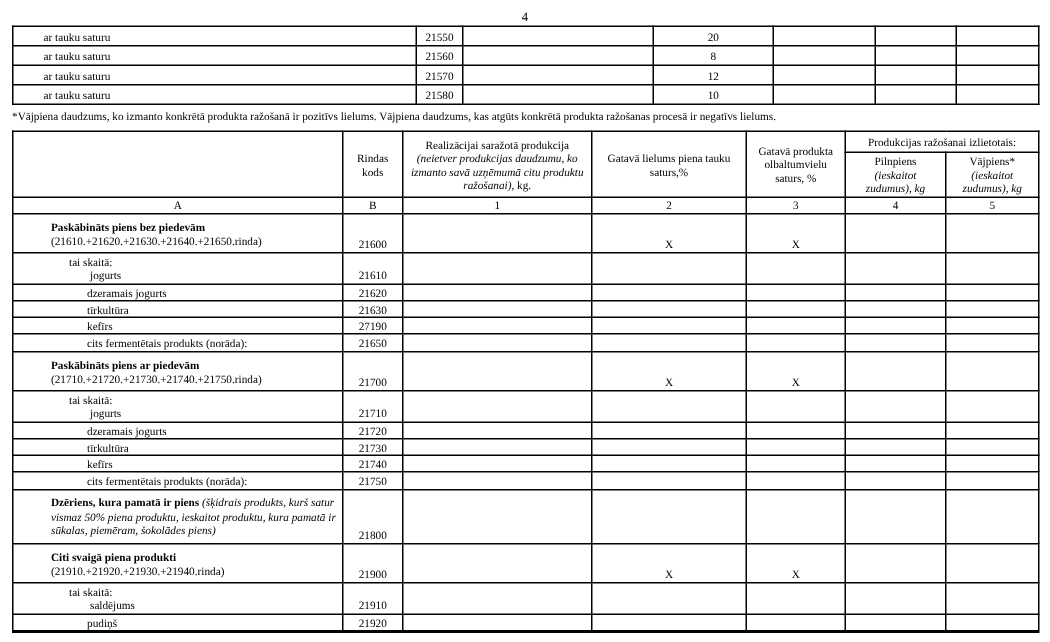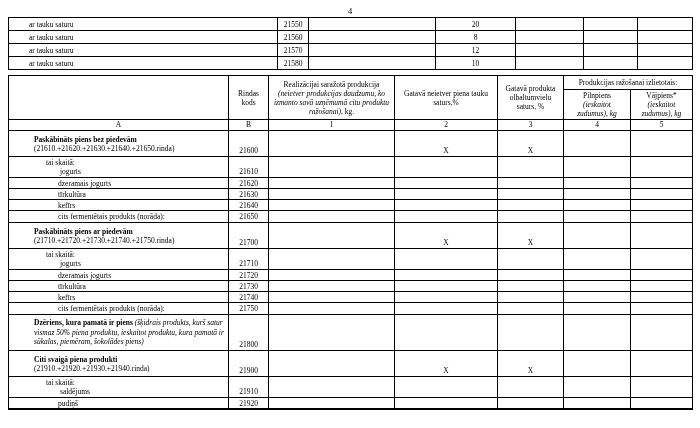--- a/index.html
+++ b/index.html
@@ -92,41 +92,42 @@
       <td class="code">21580</td>
       <td></td>
       <td class="val">10</td>
       <td></td>
       <td></td>
       <td></td>
     </tr>
   </tbody>
     </table>
 
+  <div class="footnote">*Vājpiena daudzums, ko izmanto konkrētā produkta ražošanā ir pozitīvs lielums. Vājpiena daudzums, kas atgūts konkrētā produkta ražošanas procesā ir negatīvs lielums.</div>
 
   <table class="maintbl">
     <colgroup>
       <col style="width:220px">
         <col style="width:40px">
         <col style="width:126px">
       <col style="width:103px">
         <col style="width:66px">
         <col style="width:67px">
         <col style="width:62px">
     </colgroup>
 
     <tbody>
         <tr>
       <td class="h" rowspan="2"></td>
       <td class="h" rowspan="2">Rindas kods</td>
       <td class="h" rowspan="2">
         <div>Realizācijai saražotā produkcija</div>
         <div><span class="ital">(neietver produkcijas daudzumu, ko izmanto savā uzņēmumā citu produktu ražošanai)</span><span>, kg.</span></div>
       </td>
-      <td class="h" rowspan="2">Gatavā neietver piena tauku saturs,%</td>
+      <td class="h" rowspan="2">Gatavā lielums piena tauku saturs,%</td>
       <td class="h" rowspan="2">Gatavā produkta olbaltumvielu saturs, %</td>
       <td class="h grp" colspan="2">Produkcijas ražošanai izlietotais:</td>
     </tr>
     <tr>
       <td class="h">
         <div>Pilnpiens</div>
         <div class="ital">(ieskaitot zudumus), kg</div>
       </td>
       <td class="h">
         <div>Vājpiens*</div>
@@ -184,21 +185,21 @@
       <td class="cb">21630</td>
       <td></td>
           <td></td>
       <td></td>
           <td></td>
       <td></td>
     </tr>
 
     <tr class="h-item">
       <td class="ca ind-item">kefīrs</td>
-      <td class="cb">21640</td>
+      <td class="cb">27190</td>
       <td></td>
           <td></td>
       <td></td>
           <td></td>
       <td></td>
     </tr>
 
     <tr class="h-item2">
       <td class="ca ind-item">cits fermentētais produkts (norāda):</td>
       <td class="cb">21650</td>

